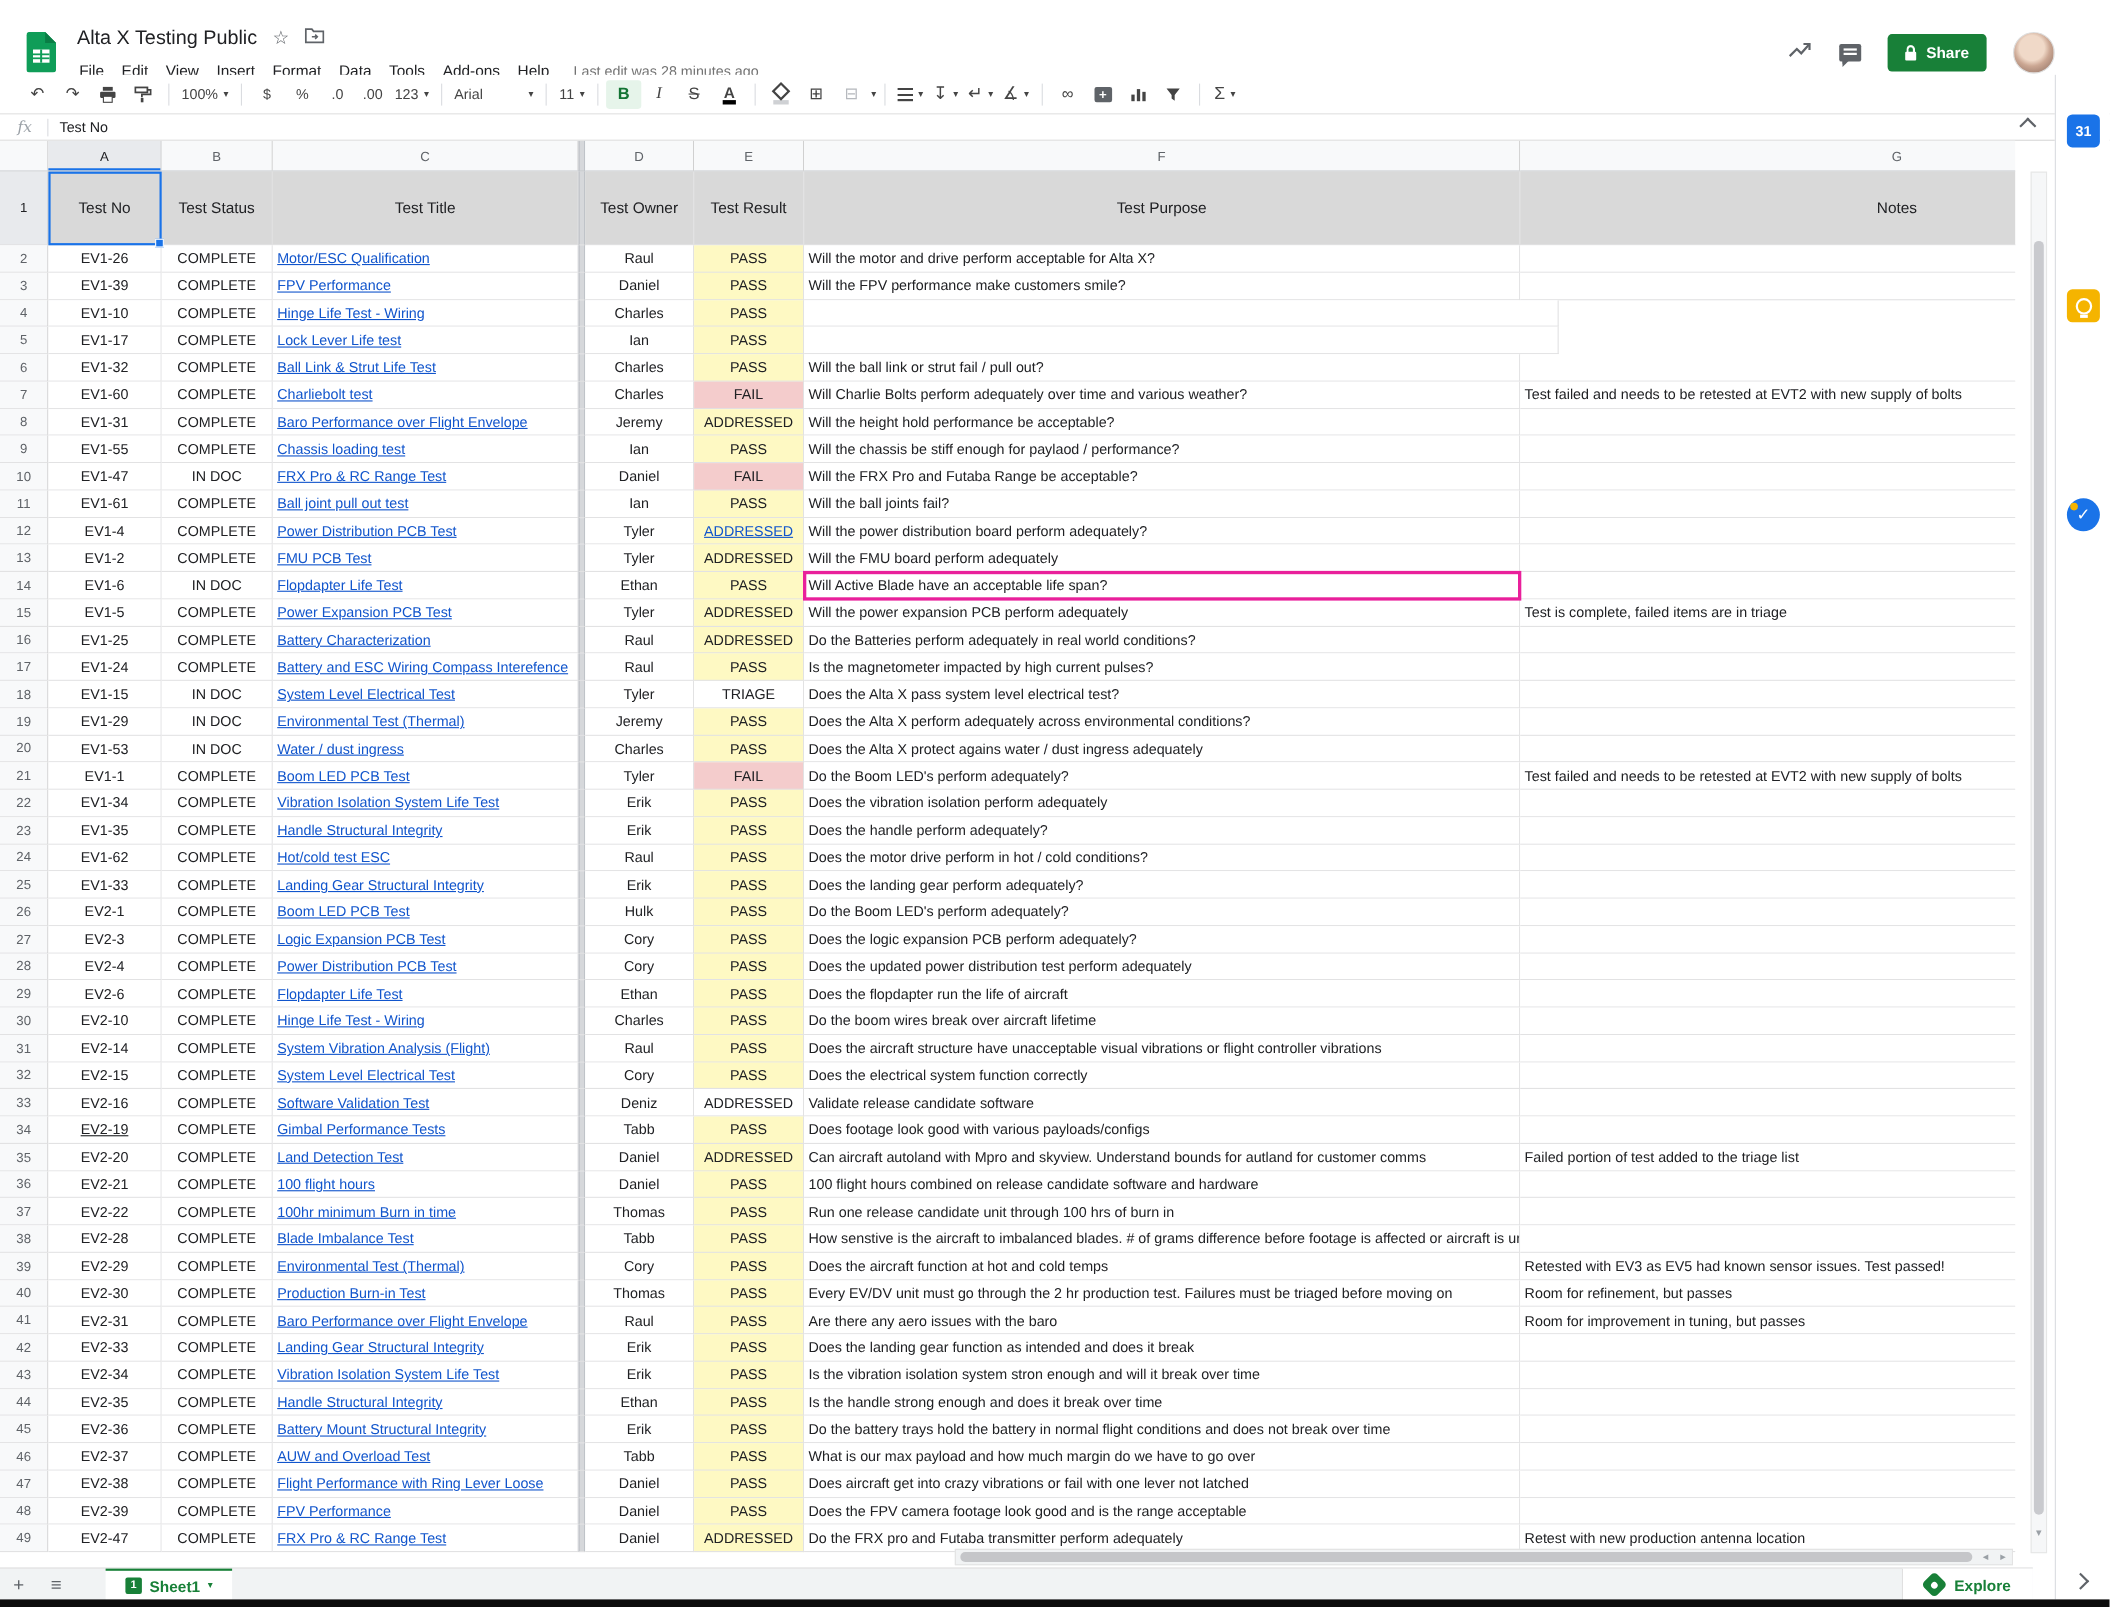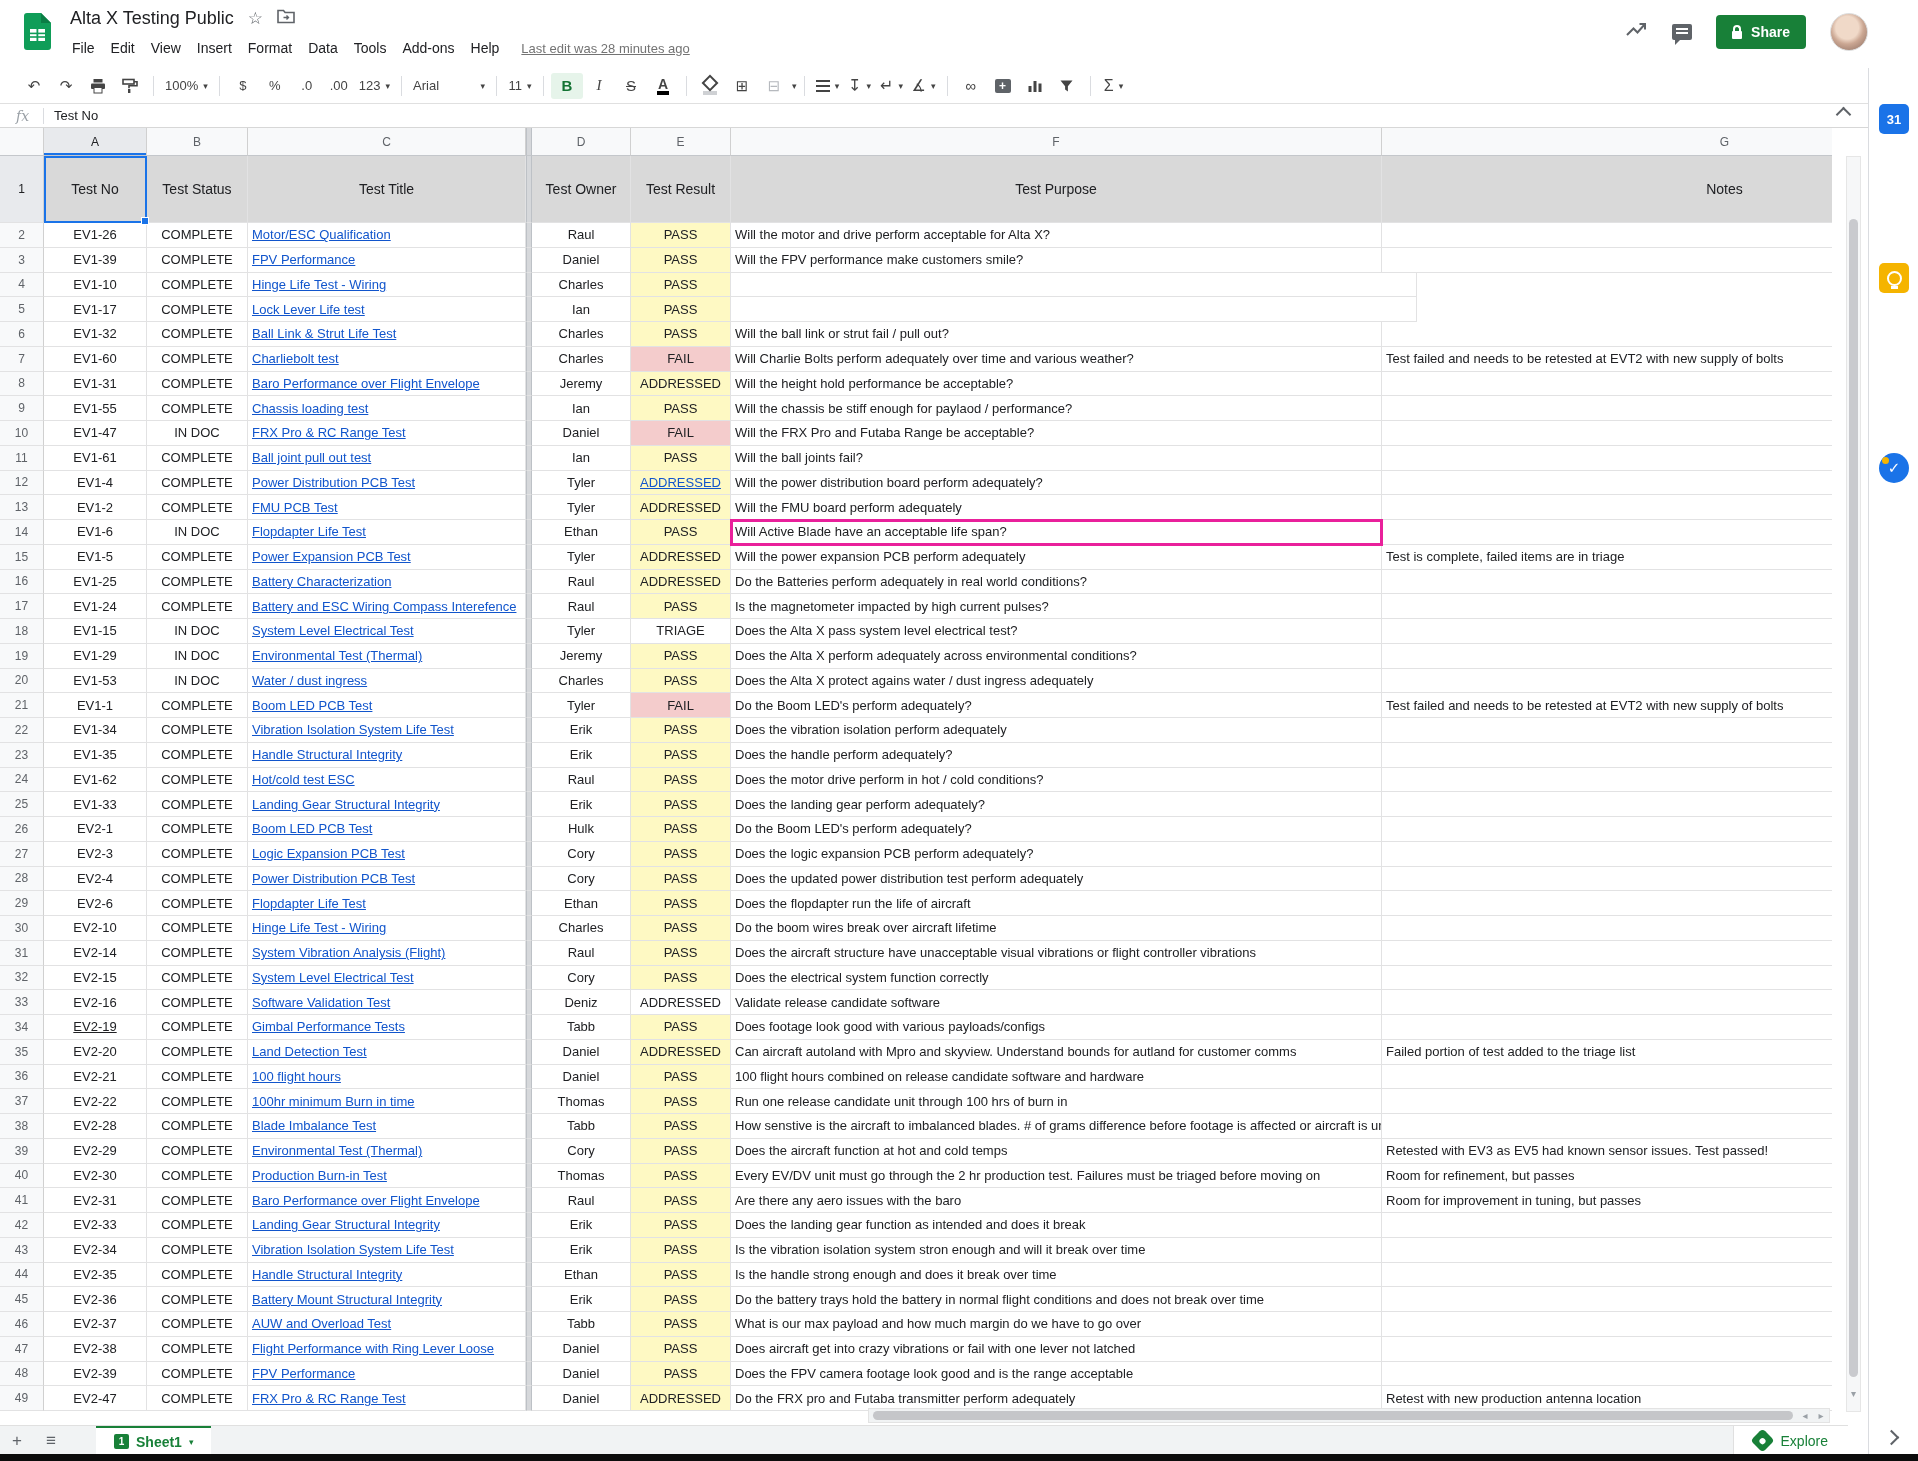--- a/index.html
+++ b/index.html
@@ -1,18 +1,18 @@
 <!DOCTYPE html>
 <html><head>
 <meta charset="utf-8">
 <style>
   html,body{margin:0;padding:0;background:#fff;font-family:"Liberation Sans","DejaVu Sans",sans-serif;color:#202124;}
   #app{position:relative;width:1918px;height:1461px;overflow:hidden;background:#fff;}
   
-  .topbar{position:absolute;left:0;top:0;width:1890px;height:68px;background:#fff;}
+  .topbar{position:absolute;left:0;top:16px;width:1890px;height:68px;background:#fff;}
   .logo{position:absolute;left:24px;top:13px;}
   .doc-title{position:absolute;left:70px;top:8px;font-size:18px;color:#202124;display:flex;align-items:center;gap:14px;}
   .star{font-size:17px;color:#5f6368;}
   .menus{position:absolute;left:64px;top:38px;display:flex;align-items:center;}
   .menus span.m{font-size:14px;color:#202124;padding:2px 8px;cursor:default;}
   .last-edit{font-size:13px;color:#737373;text-decoration:underline;margin-left:14px;}
   .tb-right{position:absolute;right:22px;top:13px;display:flex;align-items:center;gap:24px;}
   .cmt-top{width:20px;height:16px;background:#5f6368;border-radius:2px;position:relative;}
   .cmt-top::before{content:"";position:absolute;left:4px;top:4px;width:12px;height:2px;background:#fff;box-shadow:0 4px 0 #fff;}
   .cmt-top::after{content:"";position:absolute;left:3px;bottom:-5px;border:3px solid transparent;border-top-color:#5f6368;border-left-color:#5f6368;}
@@ -84,21 +84,21 @@
   .sb-tasks{top:385px;background:#1a73e8;border-radius:50%;color:#fff;font-size:15px;font-weight:700;}
   .sb-tasks::after{content:"";position:absolute;margin-left:-18px;margin-top:-16px;width:7px;height:7px;border-radius:50%;background:#f5b400;}
   .chev-expand{position:absolute;left:1886px;top:1432px;width:9px;height:9px;border-top:2px solid #5f6368;border-right:2px solid #5f6368;transform:rotate(45deg);}
   
   .bottombar{position:absolute;left:0;top:1425px;width:1848px;height:30px;background:#f1f3f4;border-top:1px solid #e0e0e0;display:flex;align-items:center;box-sizing:border-box;}
   .bb-ic{color:#5f6368;font-size:17px;width:34px;text-align:center;}
   .sheet-tab{margin-left:28px;height:29px;background:#fff;display:flex;align-items:center;gap:7px;padding:0 18px;border-top:2px solid #188038;box-sizing:border-box;}
   .tab-badge{width:15px;height:15px;background:#188038;border-radius:2px;color:#fff;font-size:10px;font-weight:700;display:flex;align-items:center;justify-content:center;}
   .tab-label{color:#188038;font-size:14px;font-weight:700;}
   .tab-dd{color:#188038;font-size:9px;}
-  .explore{position:absolute;right:0;top:0;height:29px;background:#fff;border-left:1px solid #e0e0e0;display:flex;align-items:center;gap:10px;padding:0 20px;}
+  .explore{position:absolute;right:0;top:0;height:29px;background:#fff;border-left:1px solid #e0e0e0;display:flex;align-items:center;gap:10px;padding:0 20px;font-weight:bold;}
   .exp-ic{width:17px;height:17px;background:#188038;border-radius:4px;transform:rotate(45deg);position:relative;}
   .exp-ic::after{content:"";position:absolute;left:5.5px;top:5.5px;width:6px;height:6px;background:#fff;border-radius:50%;}
   .exp-label{color:#188038;font-size:14px;}
   .blackbar{position:absolute;left:0;top:1454px;width:1918px;height:7px;background:#0c0c0c;}
 </style>
 </head>
 <body>
 
 <div id="app">
 

